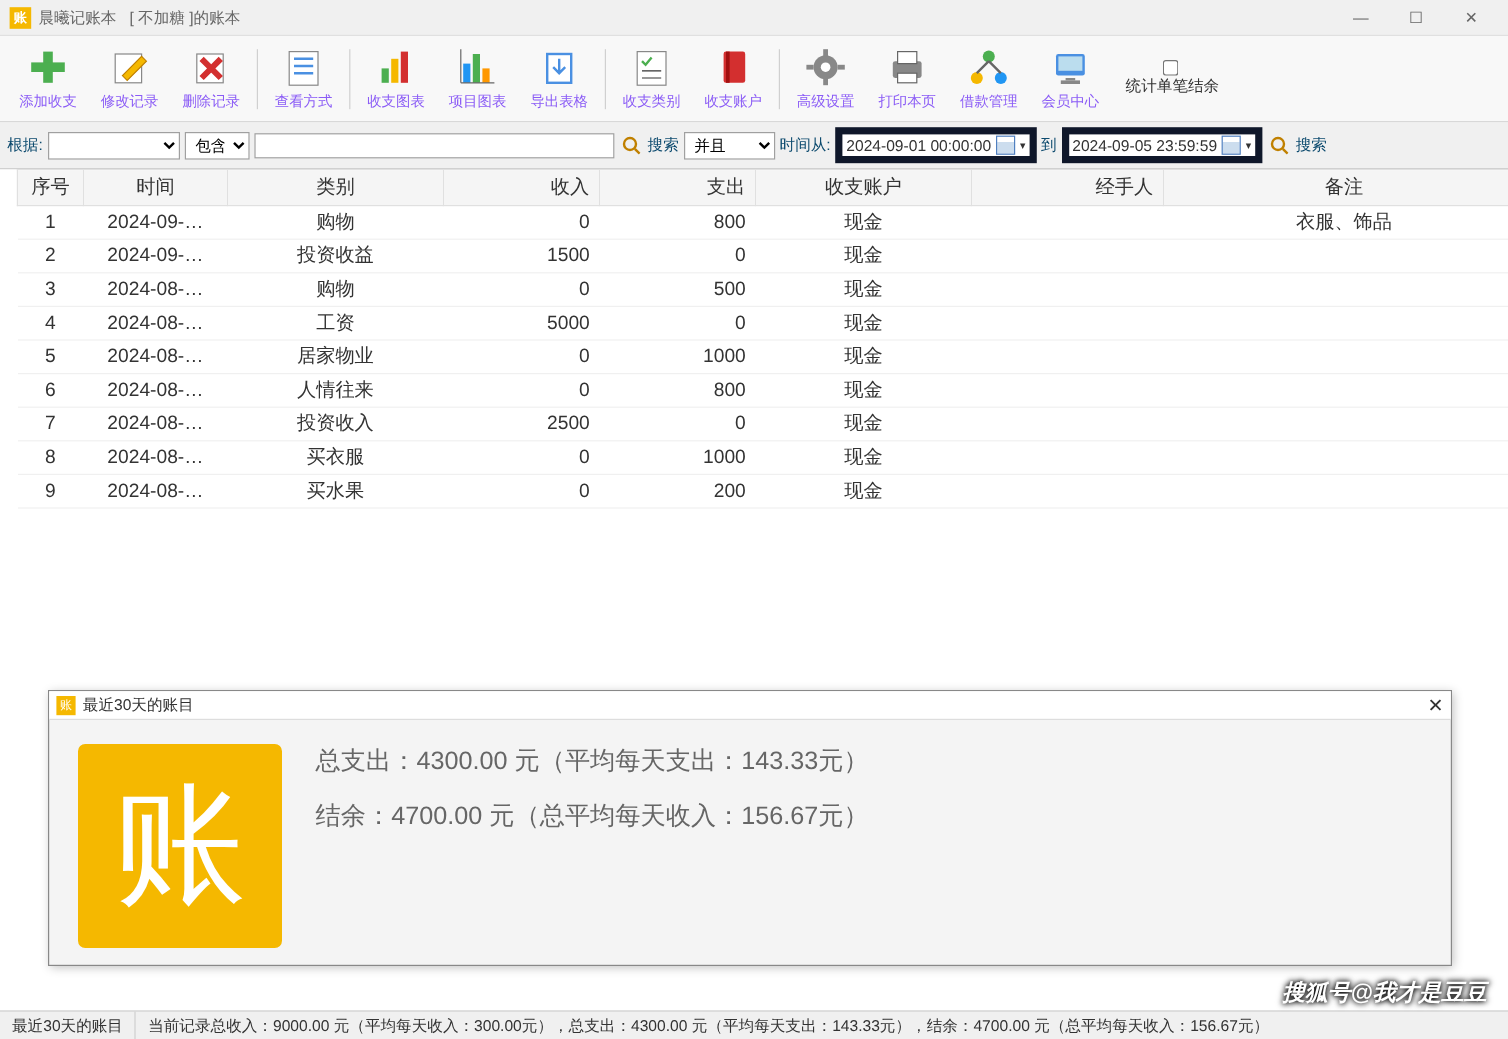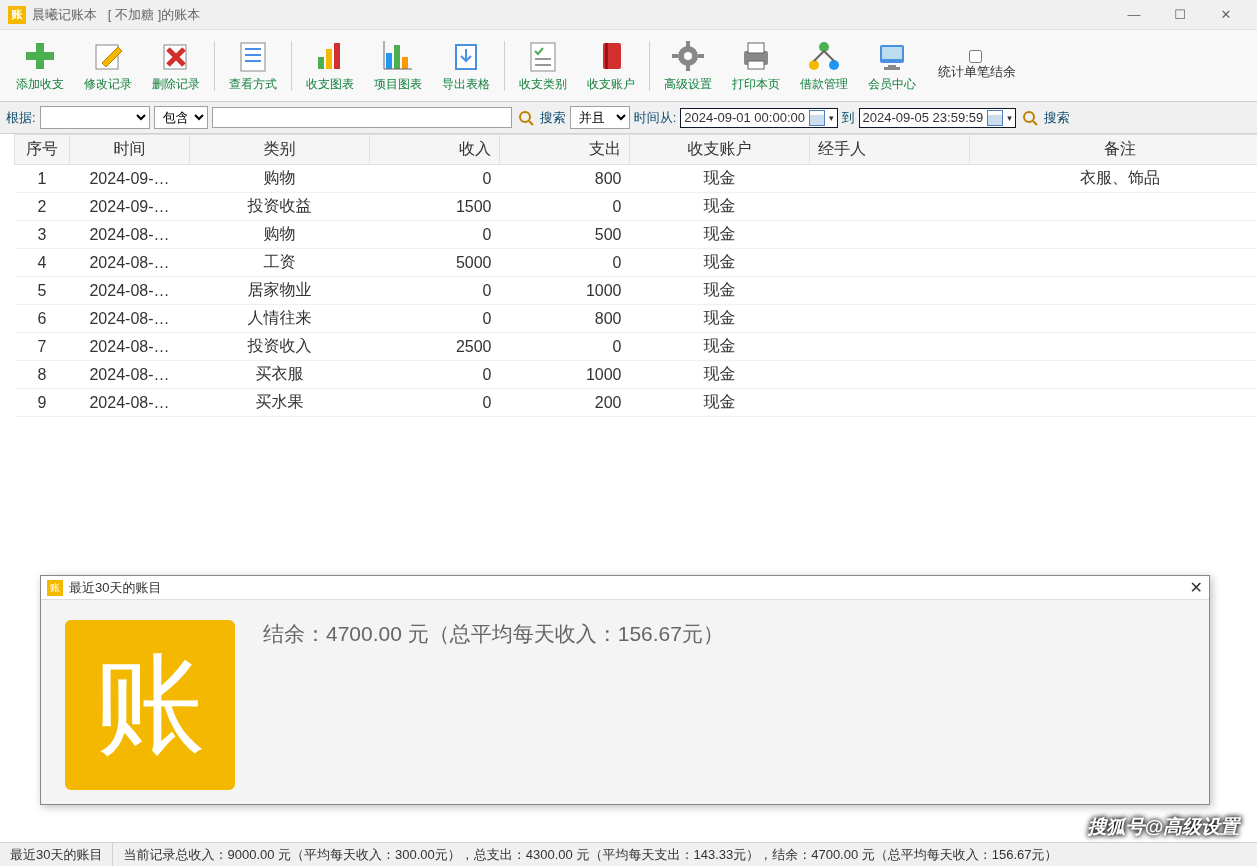--- a/index.html
+++ b/index.html
@@ -5,42 +5,42 @@
 * { box-sizing: border-box; margin: 0; padding: 0; font-family: "Microsoft YaHei", "SimSun", sans-serif; }
 body { background: #fff; font-size: 13px; color: #333; width: 1257px; height: 866px; overflow: hidden; position: relative; }
 .titlebar { height: 30px; background: #f0f0f0; display: flex; align-items: center; padding: 0 8px; border-bottom: 1px solid #e0e0e0; }
 .titlebar .app-icon { width: 18px; height: 18px; background: #f5b800; color: #fff; font-size: 11px; display: flex; align-items: center; justify-content: center; margin-right: 6px; font-weight: bold; }
 .titlebar .title-text { color: #666; font-size: 13px; }
 .titlebar .win-controls { margin-left: auto; display: flex; }
 .titlebar .win-btn { width: 46px; height: 30px; display: flex; align-items: center; justify-content: center; color: #666; cursor: pointer; }
 .toolbar { display: flex; background: #f8f8f8; border-bottom: 1px solid #d0d0d0; padding: 4px 6px; align-items: center; }
 .tool-btn { display: flex; flex-direction: column; align-items: center; padding: 4px 8px; margin: 0 2px; cursor: pointer; min-width: 62px; }
 .tool-icon { width: 40px; height: 36px; display: flex; align-items: center; justify-content: center; margin-bottom: 2px; }
-.tool-label { font-size: 12px; color: #15803d; white-space: nowrap; }
+.tool-label { font-size: 12px; color: #8b5cf6; white-space: nowrap; }
 .sep { width: 1px; height: 50px; background: #d0d0d0; margin: 0 4px; }
 .chk-wrap { display: flex; align-items: center; margin-left: 12px; flex-direction: column; }
 .chk-wrap input { margin-right: 4px; }
 .filterbar { display: flex; align-items: center; background: #f0f0f0; border-bottom: 1px solid #d0d0d0; padding: 4px 6px; gap: 4px; font-size: 13px; }
 .filterbar select, .filterbar input[type=text] { font-size: 13px; padding: 2px 4px; border: 1px solid #a0a0a0; background: #fff; }
 .filterbar .txt { color: #0c4a6e; }
 .search-ico { display: inline-flex; width: 20px; height: 20px; align-items: center; justify-content: center; cursor: pointer; }
-.date-box { display: inline-flex; align-items: center; border: 1px solid #0f172a; background: #fff; padding: 1px 3px; gap: 4px; }
+.date-box { display: inline-flex; align-items: center; border: 6px solid #0f172a; background: #fff; padding: 1px 3px; gap: 4px; }
 .date-box .cal { width: 16px; height: 16px; border: 1px solid #5080c0; background: linear-gradient(#fff 30%, #cde 30%); }
 .date-box .dd { font-size: 9px; }
 .grid { overflow: auto; }
 table { width: 100%; border-collapse: collapse; font-size: 16px; margin-left: 14px; }
 thead th { background: #f5f5f5; border: 1px solid #e0e0e0; padding: 4px 8px; font-weight: normal; color: #333; text-align: left; position: sticky; top: 0; }
 tbody td { border-bottom: 1px solid #f0f0f0; padding: 3px 8px; color: #333; }
 .c-idx { width: 55px; text-align: center; }
 .c-time { width: 120px; text-align: center; }
 .c-cat { width: 180px; text-align: center; }
 .c-in { width: 130px; text-align: right; }
 .c-out { width: 130px; text-align: right; }
 .c-acct { width: 180px; text-align: center; }
-.c-hand { width: 160px; text-align: left; }
+.c-hand { width: 160px; text-align: right; }
 .c-note { text-align: center; }
 .summary-popup { position: absolute; left: 40px; top: 575px; width: 1170px; height: 230px; background: #f4f4f4; border: 1px solid #888; box-shadow: 2px 2px 8px rgba(0,0,0,0.25); }
 .summary-title { height: 24px; display: flex; align-items: center; padding: 0 6px; background: #fff; border-bottom: 1px solid #ddd; }
 .summary-title .app-icon { width: 16px; height: 16px; background: #f5b800; color: #fff; font-size: 10px; display: flex; align-items: center; justify-content: center; margin-right: 6px; }
 .summary-title .close { margin-left: auto; cursor: pointer; font-size: 16px; }
 .summary-body { display: flex; padding: 20px 24px 16px 24px; gap: 28px; align-items: flex-start; }
 .big-logo { width: 170px; height: 170px; background: #f5b800; display: flex; align-items: center; justify-content: center; color: #fff; font-size: 110px; font-family: "KaiTi","STKaiti",serif; border: 4px solid #f5b800; border-radius: 6px; }
 .summary-lines { display: flex; flex-direction: column; gap: 18px; font-size: 21px; color: #666; font-family: "SimSun", monospace; }
 .statusbar { position: absolute; left: 0; bottom: 0; width: 100%; height: 24px; background: #f0f0f0; border-top: 1px solid #d0d0d0; display: flex; align-items: center; font-size: 13px; color: #333; }
 .statusbar .seg { padding: 0 10px; border-right: 1px solid #d0d0d0; height: 100%; display: flex; align-items: center; }
@@ -213,21 +213,21 @@
   <select style="width:110px"><option></option></select>
   <select style="width:54px"><option>包含</option></select>
   <input type="text" style="width: 300px;" value="">
   <span class="search-ico">
       <svg width="16" height="16">
         <circle cx="7" cy="7" r="5" fill="none" stroke="#c08000" stroke-width="2"></circle>
         <line x1="11" y1="11" x2="15" y2="15" stroke="#c08000" stroke-width="2"></line>
       </svg>
     </span>
   <span class="txt">搜索</span>
-  <select style="width:60px"><option>并且</option></select>
+  <select style="width:76px"><option>并且</option></select>
   <span class="txt">时间从:</span>
   <span class="date-box">
     <span>2024-09-01 00:00:00</span>
     <span class="cal"></span>
     <span class="dd">▾</span>
   </span>
   <span class="txt">到</span>
   <span class="date-box">
     <span>2024-09-05 23:59:59</span>
     <span class="cal"></span>
@@ -353,23 +353,24 @@
 
 <div class="summary-popup">
   <div class="summary-title">
     <div class="app-icon">账</div>
     <span>最近30天的账目</span>
     <span class="close">✕</span>
   </div>
   <div class="summary-body">
     <div class="big-logo">账</div>
     <div class="summary-lines">
+      <div>总支出：4300.00 元（平均每天支出：143.33元）</div>
       <div>结余：4700.00 元（总平均每天收入：156.67元）</div>
     </div>
   </div>
 </div>
 
 <div class="statusbar">
   <div class="seg">最近30天的账目</div>
   <div class="seg" style="flex:1;border-right:none">当前记录总收入：9000.00 元（平均每天收入：300.00元），总支出：4300.00 元（平均每天支出：143.33元），结余：4700.00 元（总平均每天收入：156.67元）</div>
 </div>
 
-<div class="watermark">搜狐号@高级设置</div>
+<div class="watermark">搜狐号@我才是豆豆</div>
 
 </body></html>

